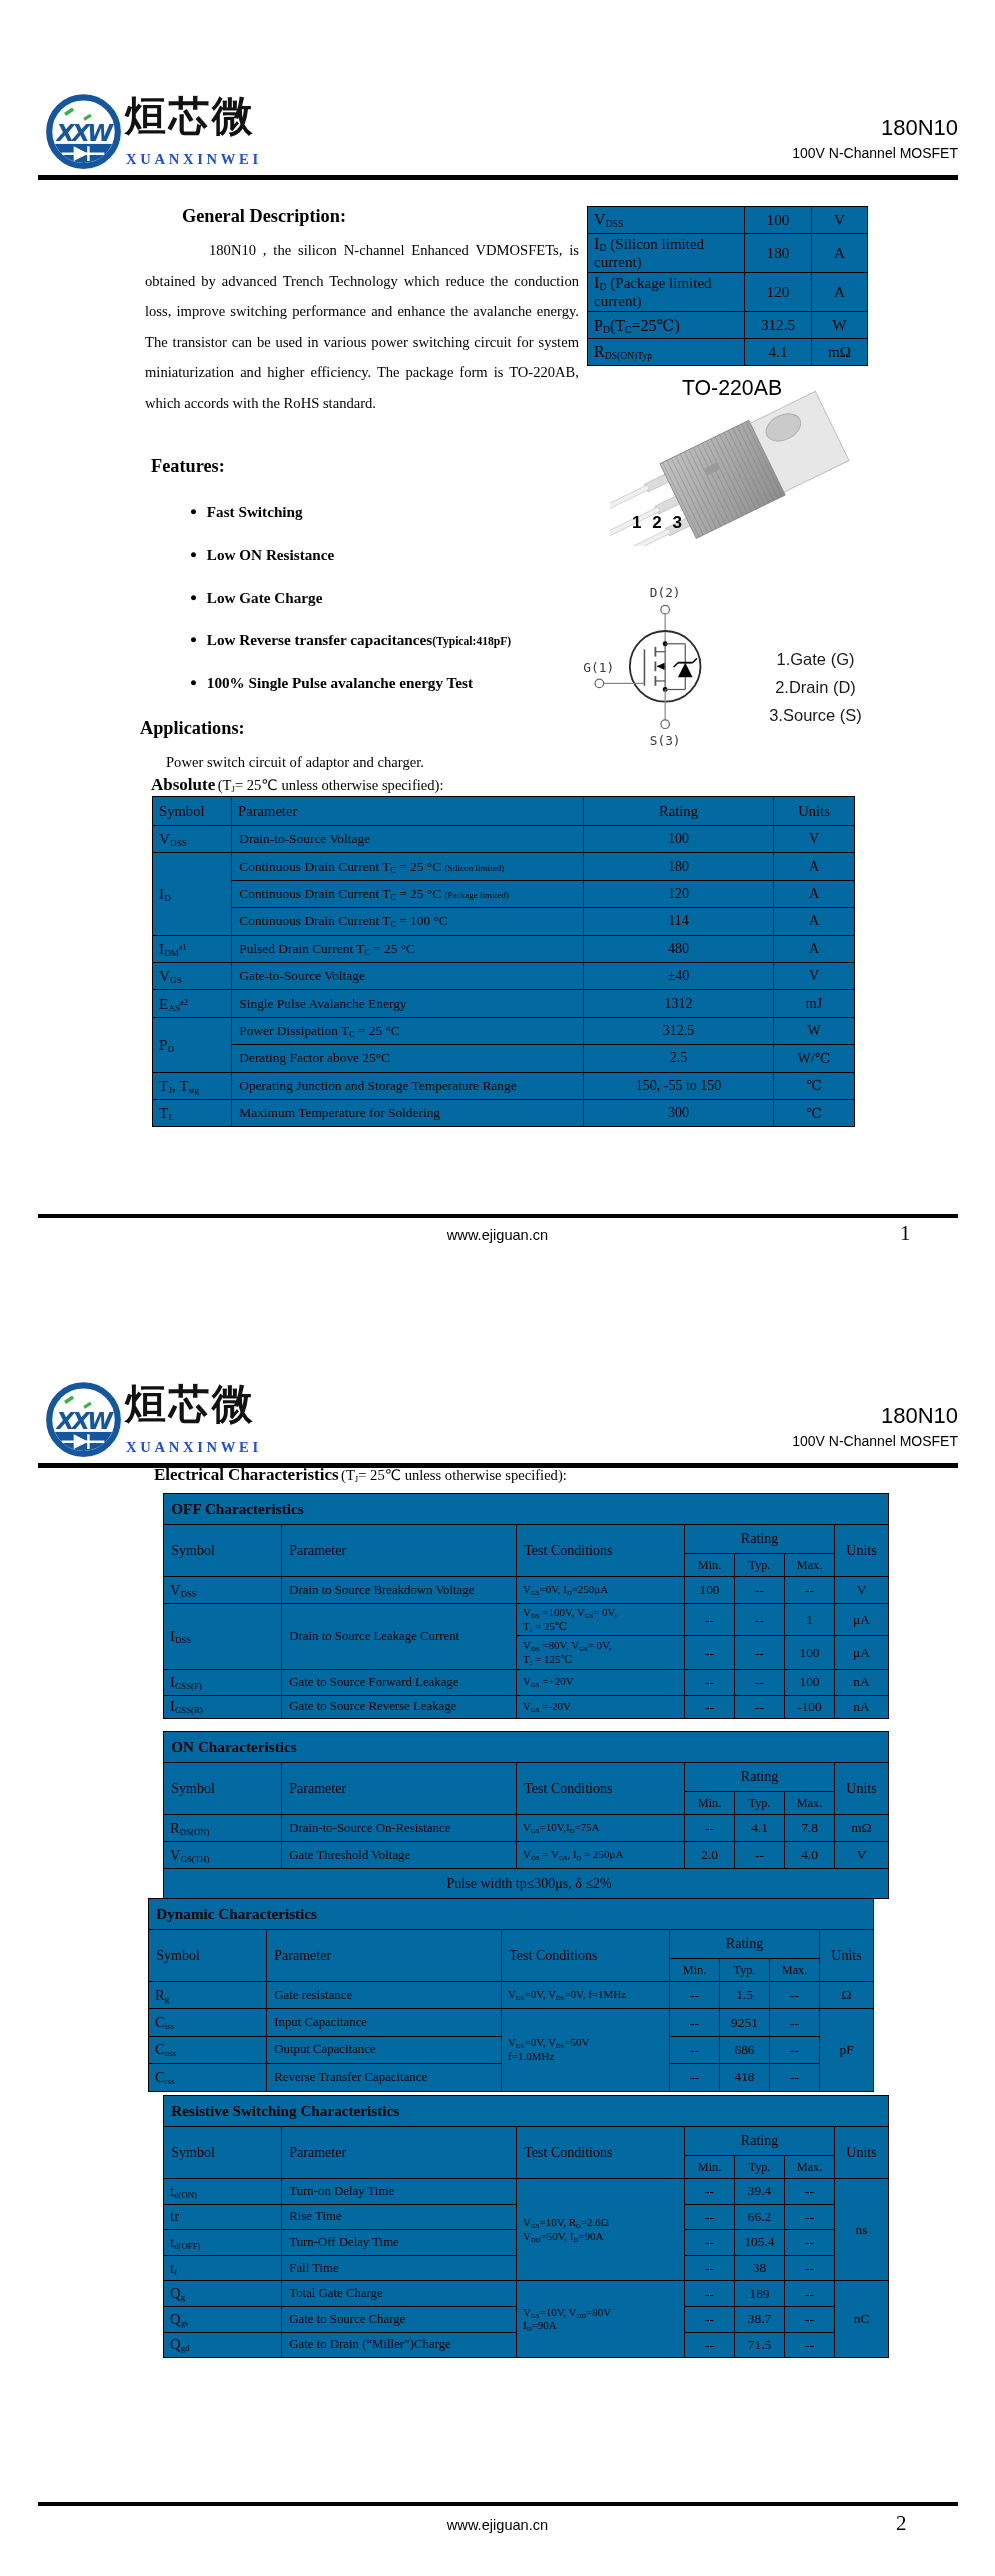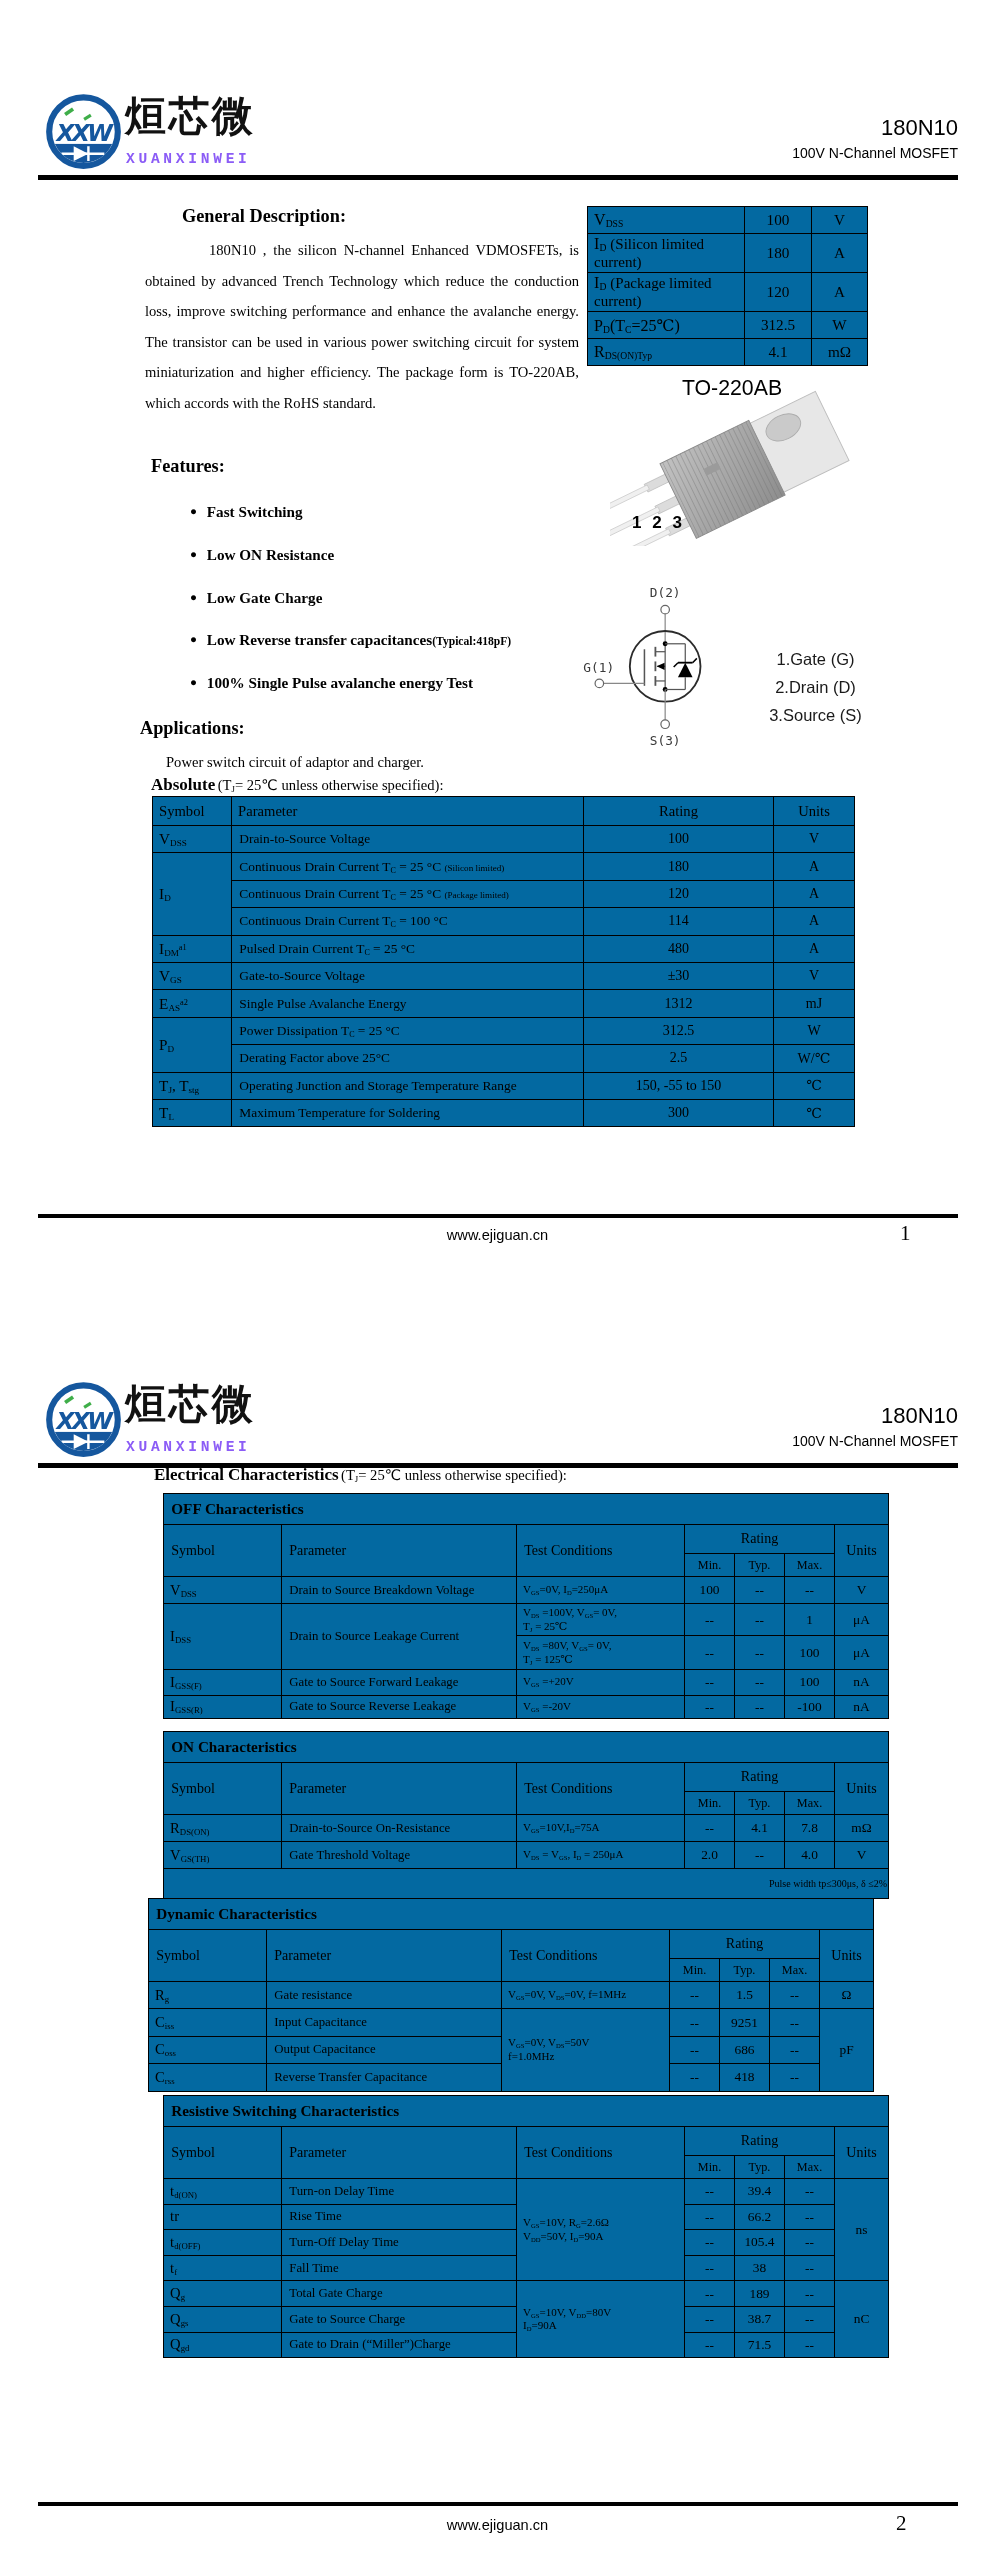--- a/index.html
+++ b/index.html
@@ -1,20 +1,20 @@
 <!DOCTYPE html>
 <html style="font-size:9.8px"><head>
 <meta charset="utf-8">
 <style>
   html,body{margin:0;padding:0;background:#ffffff;}
   body{width:995px;height:2576px;position:relative;font-family:"Liberation Serif","DejaVu Serif","DejaVu Sans",serif;color:#000;}
   .abs{position:absolute;}
   
   .brand-cn{font-family:"DejaVu Sans","Liberation Sans",sans-serif;font-weight:bold;font-size:41px;letter-spacing:2.4px;color:#111;line-height:1;}
-  .brand-en{font-family:Liberation Mono, monospace;font-weight:600;font-size:14.6px;letter-spacing:3.7px;color:#8b5cf6;}
+  .brand-en{font-family:Liberation Serif, serif;font-weight:600;font-size:14.6px;letter-spacing:3.7px;color:#1d4ed8;}
   .part-no{font-family:"Liberation Sans","DejaVu Sans",sans-serif;font-size:22px;font-weight:500;text-align:right;}
   .part-sub{font-family:"Liberation Sans","DejaVu Sans",sans-serif;font-size:14px;font-weight:400;text-align:right;}
   .rule{background:#000;height:4.9px;}
   
   .h1{font-weight:bold;font-size:18.3px;font-family:"Liberation Serif","DejaVu Sans",serif;}
   .desc{width:434px;font-size:14.6px;line-height:30.5px;text-align:justify;text-indent:64px;}
   .feat{font-weight:bold;font-size:15.2px;white-space:nowrap;}
   .feat .bullet{font-size:11.6px;margin-right:9.8px;vertical-align:1.8px;}
   .feat .fsm{font-size:11.6px;}
   .appline{font-size:14.6px;}
@@ -48,21 +48,21 @@
   .chtab .sect{font-weight:bold;font-size:15.2px;text-align:left;padding-left:7.3px;height:28px;}
   .chtab tr.h1r{height:29px;}
   .chtab tr.h2r{height:23px;}
   .chtab th{font-weight:normal;font-size:14px;}
   .chtab th.lft{text-align:left;padding-left:7.3px;}
   .chtab th.mtm{font-size:12.2px;}
   .chtab .sym{padding-left:6.1px;text-align:left;font-size:14.6px;}
   .chtab .par{padding-left:7.3px;text-align:left;font-size:12.8px;}
   .chtab .tc{padding-left:6.1px;text-align:left;font-size:11px;line-height:1.25;}
   .chtab .rat,.chtab .uni{text-align:center;font-size:13.4px;}
-  .chtab .note{text-align:right;padding-left:7.3px;font-size:10px;height:27px;}
+  .chtab .note{text-align:center;padding-left:7.3px;font-size:14px;height:27px;}
   
   .pinlabel{font-family:"Liberation Sans","DejaVu Sans",sans-serif;font-weight:bold;font-size:17px;word-spacing:6.1px;}
   .pkg-title{font-family:"Liberation Sans","DejaVu Sans",sans-serif;font-size:21.3px;text-align:center;}
   .legend{font-family:"Liberation Sans","DejaVu Sans",sans-serif;font-size:16.5px;color:#1a1a1a;text-align:center;line-height:28px;}
   .footer-site{font-family:"Liberation Sans","DejaVu Sans",sans-serif;font-size:14.6px;text-align:center;width:100%;}
   .footer-page{font-size:21px;}
 </style>
 </head>
 <body>
 
@@ -250,21 +250,21 @@
         </tr>
     <tr>
           <td class="sym">I<sub>DM</sub><sup>a1</sup></td>
           <td class="par">Pulsed Drain Current T<sub>C</sub> = 25 °C</td>
           <td class="rat">480</td>
           <td class="uni">A</td>
         </tr>
     <tr>
           <td class="sym">V<sub>GS</sub></td>
           <td class="par">Gate-to-Source Voltage</td>
-          <td class="rat">±30</td>
+          <td class="rat">±40</td>
           <td class="uni">V</td>
         </tr>
     <tr>
           <td class="sym">E<sub>AS</sub><sup>a2</sup></td>
           <td class="par">Single Pulse Avalanche Energy</td>
           <td class="rat">1312</td>
           <td class="uni">mJ</td>
         </tr>
     <tr>
           <td class="sym" rowspan="2">P<sub>D</sub></td>

